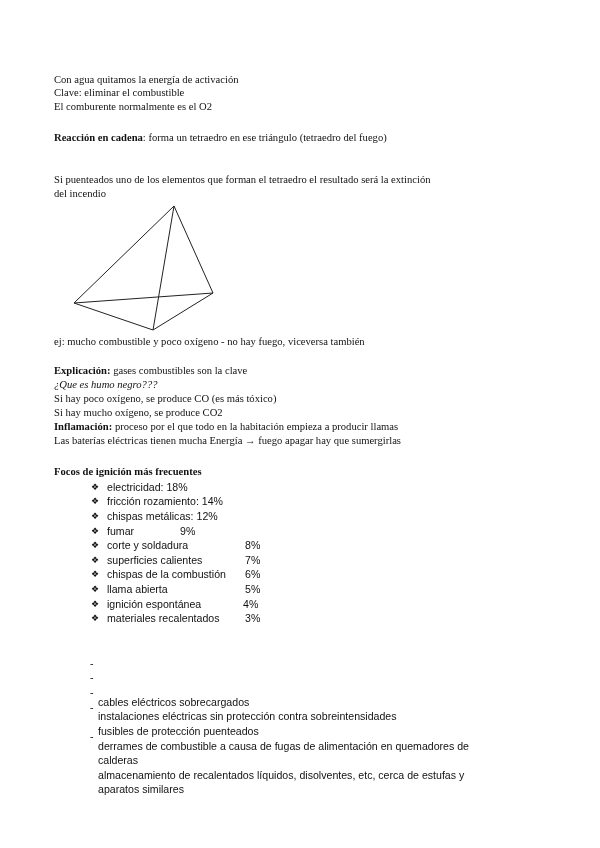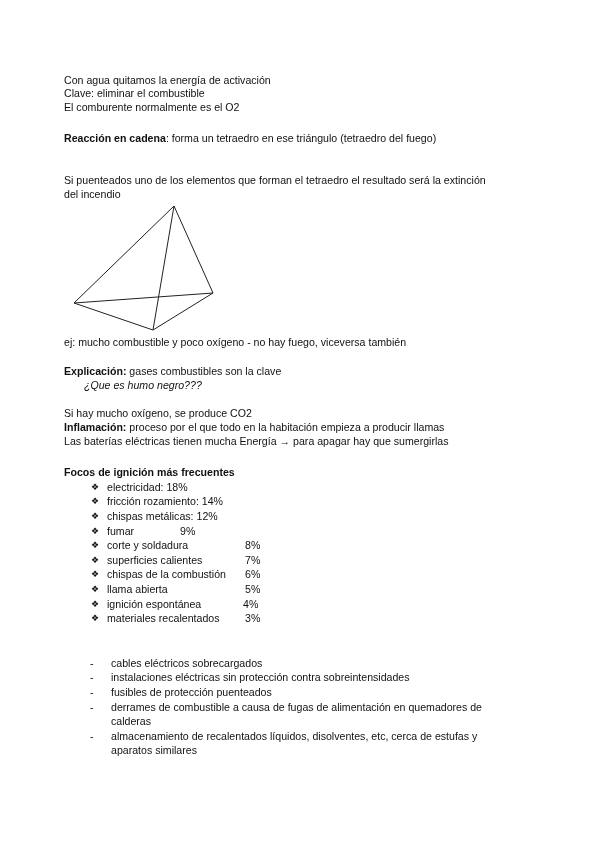--- a/index.html
+++ b/index.html
@@ -1,26 +1,26 @@
 <!DOCTYPE html>
 <html><head>
 <meta charset="utf-8">
 <style>
   html, body { margin: 0; padding: 0; background: #ffffff; }
   body { width: 600px; height: 848px; position: relative; overflow: hidden;
          font-family: "Liberation Sans", sans-serif; color: #111; font-size: 10.6px; }
   .page { position: absolute; left: 0; top: 0; width: 600px; height: 848px; background: #fff; }
-  .line { position: absolute; left: 64px; white-space: nowrap; line-height: 14px; height: 14px; }
+  .line { position: absolute; left: 54px; white-space: nowrap; line-height: 14px; height: 14px; font-family: Liberation Serif, serif; }
   .b { font-weight: bold; }
-  .i { font-style: italic; margin-left: 20px; }
+  .i { font-style: italic; }
   .bullet { position: absolute; left: 90px; width: 10px; text-align: center; font-size: 9px; line-height: 14px; }
   .bl-text { position: absolute; left: 107px; white-space: nowrap; line-height: 14px; }
   .pct { position: absolute; white-space: nowrap; line-height: 14px; }
   .dash { position: absolute; left: 90px; line-height: 14px; }
-  .dl-text { position: absolute; left: 111px; white-space: nowrap; line-height: 14px; }
+  .dl-text { position: absolute; left: 98px; white-space: nowrap; line-height: 14px; margin-top: 39px; }
   svg.tetra { position: absolute; left: 0; top: 0; }
 </style>
 </head>
 <body>
 
 <div class="page">
 
   <div class="line" style="top:73px">Con agua quitamos la energía de activación</div>
   <div class="line" style="top:86px">Clave: eliminar el combustible</div>
   <div class="line" style="top:100px">El comburente normalmente es el O2</div>
@@ -41,25 +41,26 @@
       <line x1="74" y1="303" x2="213" y2="293"></line>
     </g>
   </svg>
 
   <div class="line" style="top:335px">ej: mucho combustible y poco oxígeno - no hay fuego, viceversa también</div>
 
   <div class="line" style="top:364px">
     <span class="b">Explicación:</span><span> gases combustibles son la clave</span>
   </div>
   <div class="line i" style="top:378px">¿Que es humo negro???</div>
+  <div class="line" style="top:392px">Si hay poco oxígeno, se produce CO (es más tóxico)</div>
   <div class="line" style="top:406px">Si hay mucho oxígeno, se produce CO2</div>
   <div class="line" style="top:420px">
     <span class="b">Inflamación:</span><span> proceso por el que todo en la habitación empieza a producir llamas</span>
   </div>
-  <div class="line" style="top:434px">Las baterías eléctricas tienen mucha Energía → para apagar hay que sumergirlas</div>
+  <div class="line" style="top:434px">Las baterías eléctricas tienen mucha Energía → fuego apagar hay que sumergirlas</div>
 
   <div class="line b" style="top:465px">Focos de ignición más frecuentes</div>
 
   <div>
     <div>
       <span class="bullet" style="top:480px">❖</span>
       <span class="bl-text" style="top:480px">electricidad: 18%</span>
     </div>
     <div>
       <span class="bullet" style="top:494px">❖</span>

